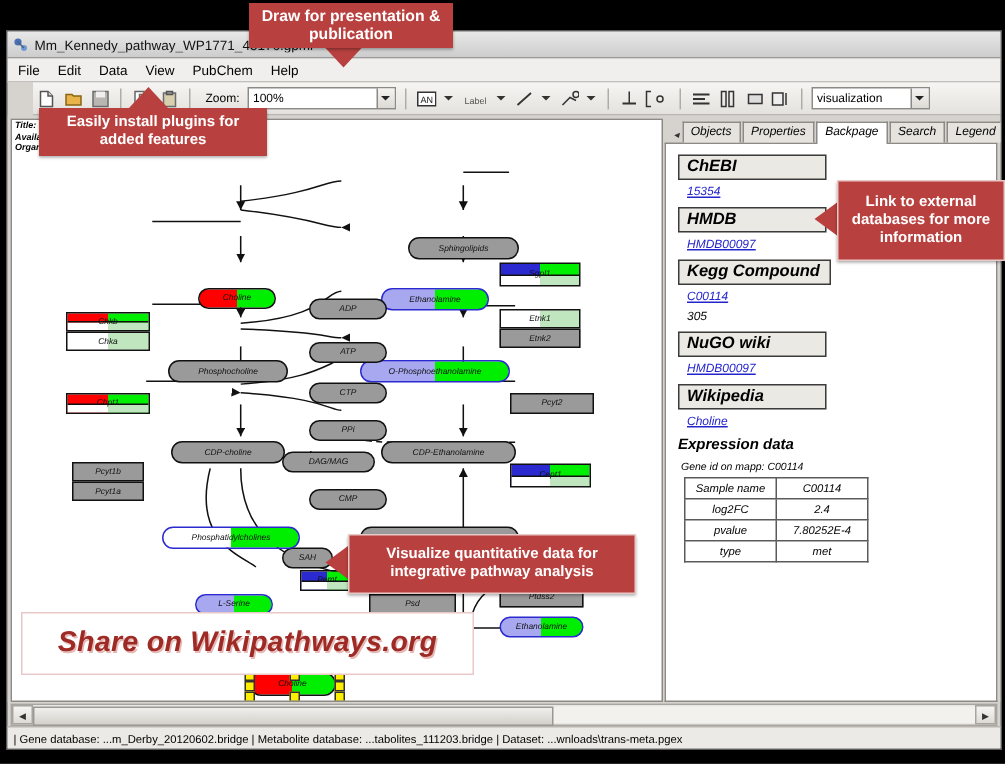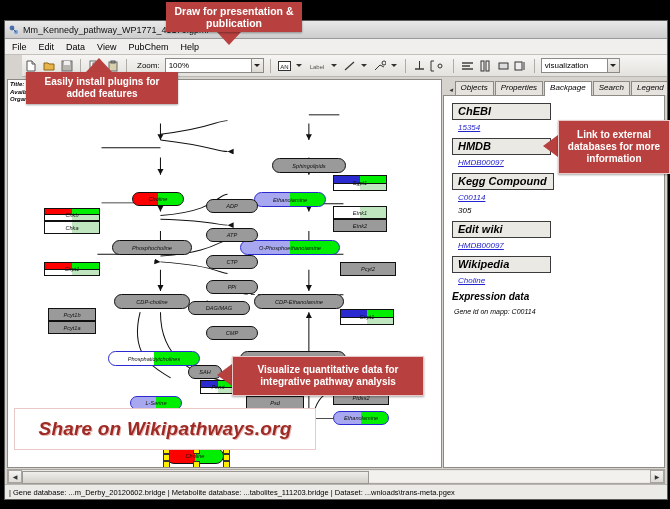--- a/index.html
+++ b/index.html
@@ -468,30 +468,50 @@
             <a class="db-link" href="#">HMDB00097</a>
           </div>
           <div class="db-block">
             <div class="db-head">Kegg Compound</div>
             <a class="db-link" href="#">C00114</a>
           </div>
           <div class="db-block">
             <span class="db-plain">305</span>
           </div>
           <div class="db-block">
-            <div class="db-head">Edit wiki</div>
+            <div class="db-head">NuGO wiki</div>
             <a class="db-link" href="#">HMDB00097</a>
           </div>
           <div class="db-block">
             <div class="db-head">Wikipedia</div>
             <a class="db-link" href="#">Choline</a>
           </div>
 
           <div class="exp-title">Expression data</div>
           <div class="gene-id">Gene id on mapp: C00114</div>
+          <table class="dtable">
+            <tbody>
+              <tr>
+                <td>Sample name</td>
+                <td>C00114</td>
+              </tr>
+              <tr>
+                <td>log2FC</td>
+                <td>2.4</td>
+              </tr>
+              <tr>
+                <td>pvalue</td>
+                <td>7.80252E-4</td>
+              </tr>
+              <tr>
+                <td>type</td>
+                <td>met</td>
+              </tr>
+            </tbody>
+          </table>
         </div>
       </div>
     </div>
 
     <div class="hscroll">
       <div class="sb-arrow">◀</div>
       <div class="sb-track">
         <div class="sb-thumb" style="width:55%"></div>
       </div>
       <div class="sb-arrow">▶</div>

